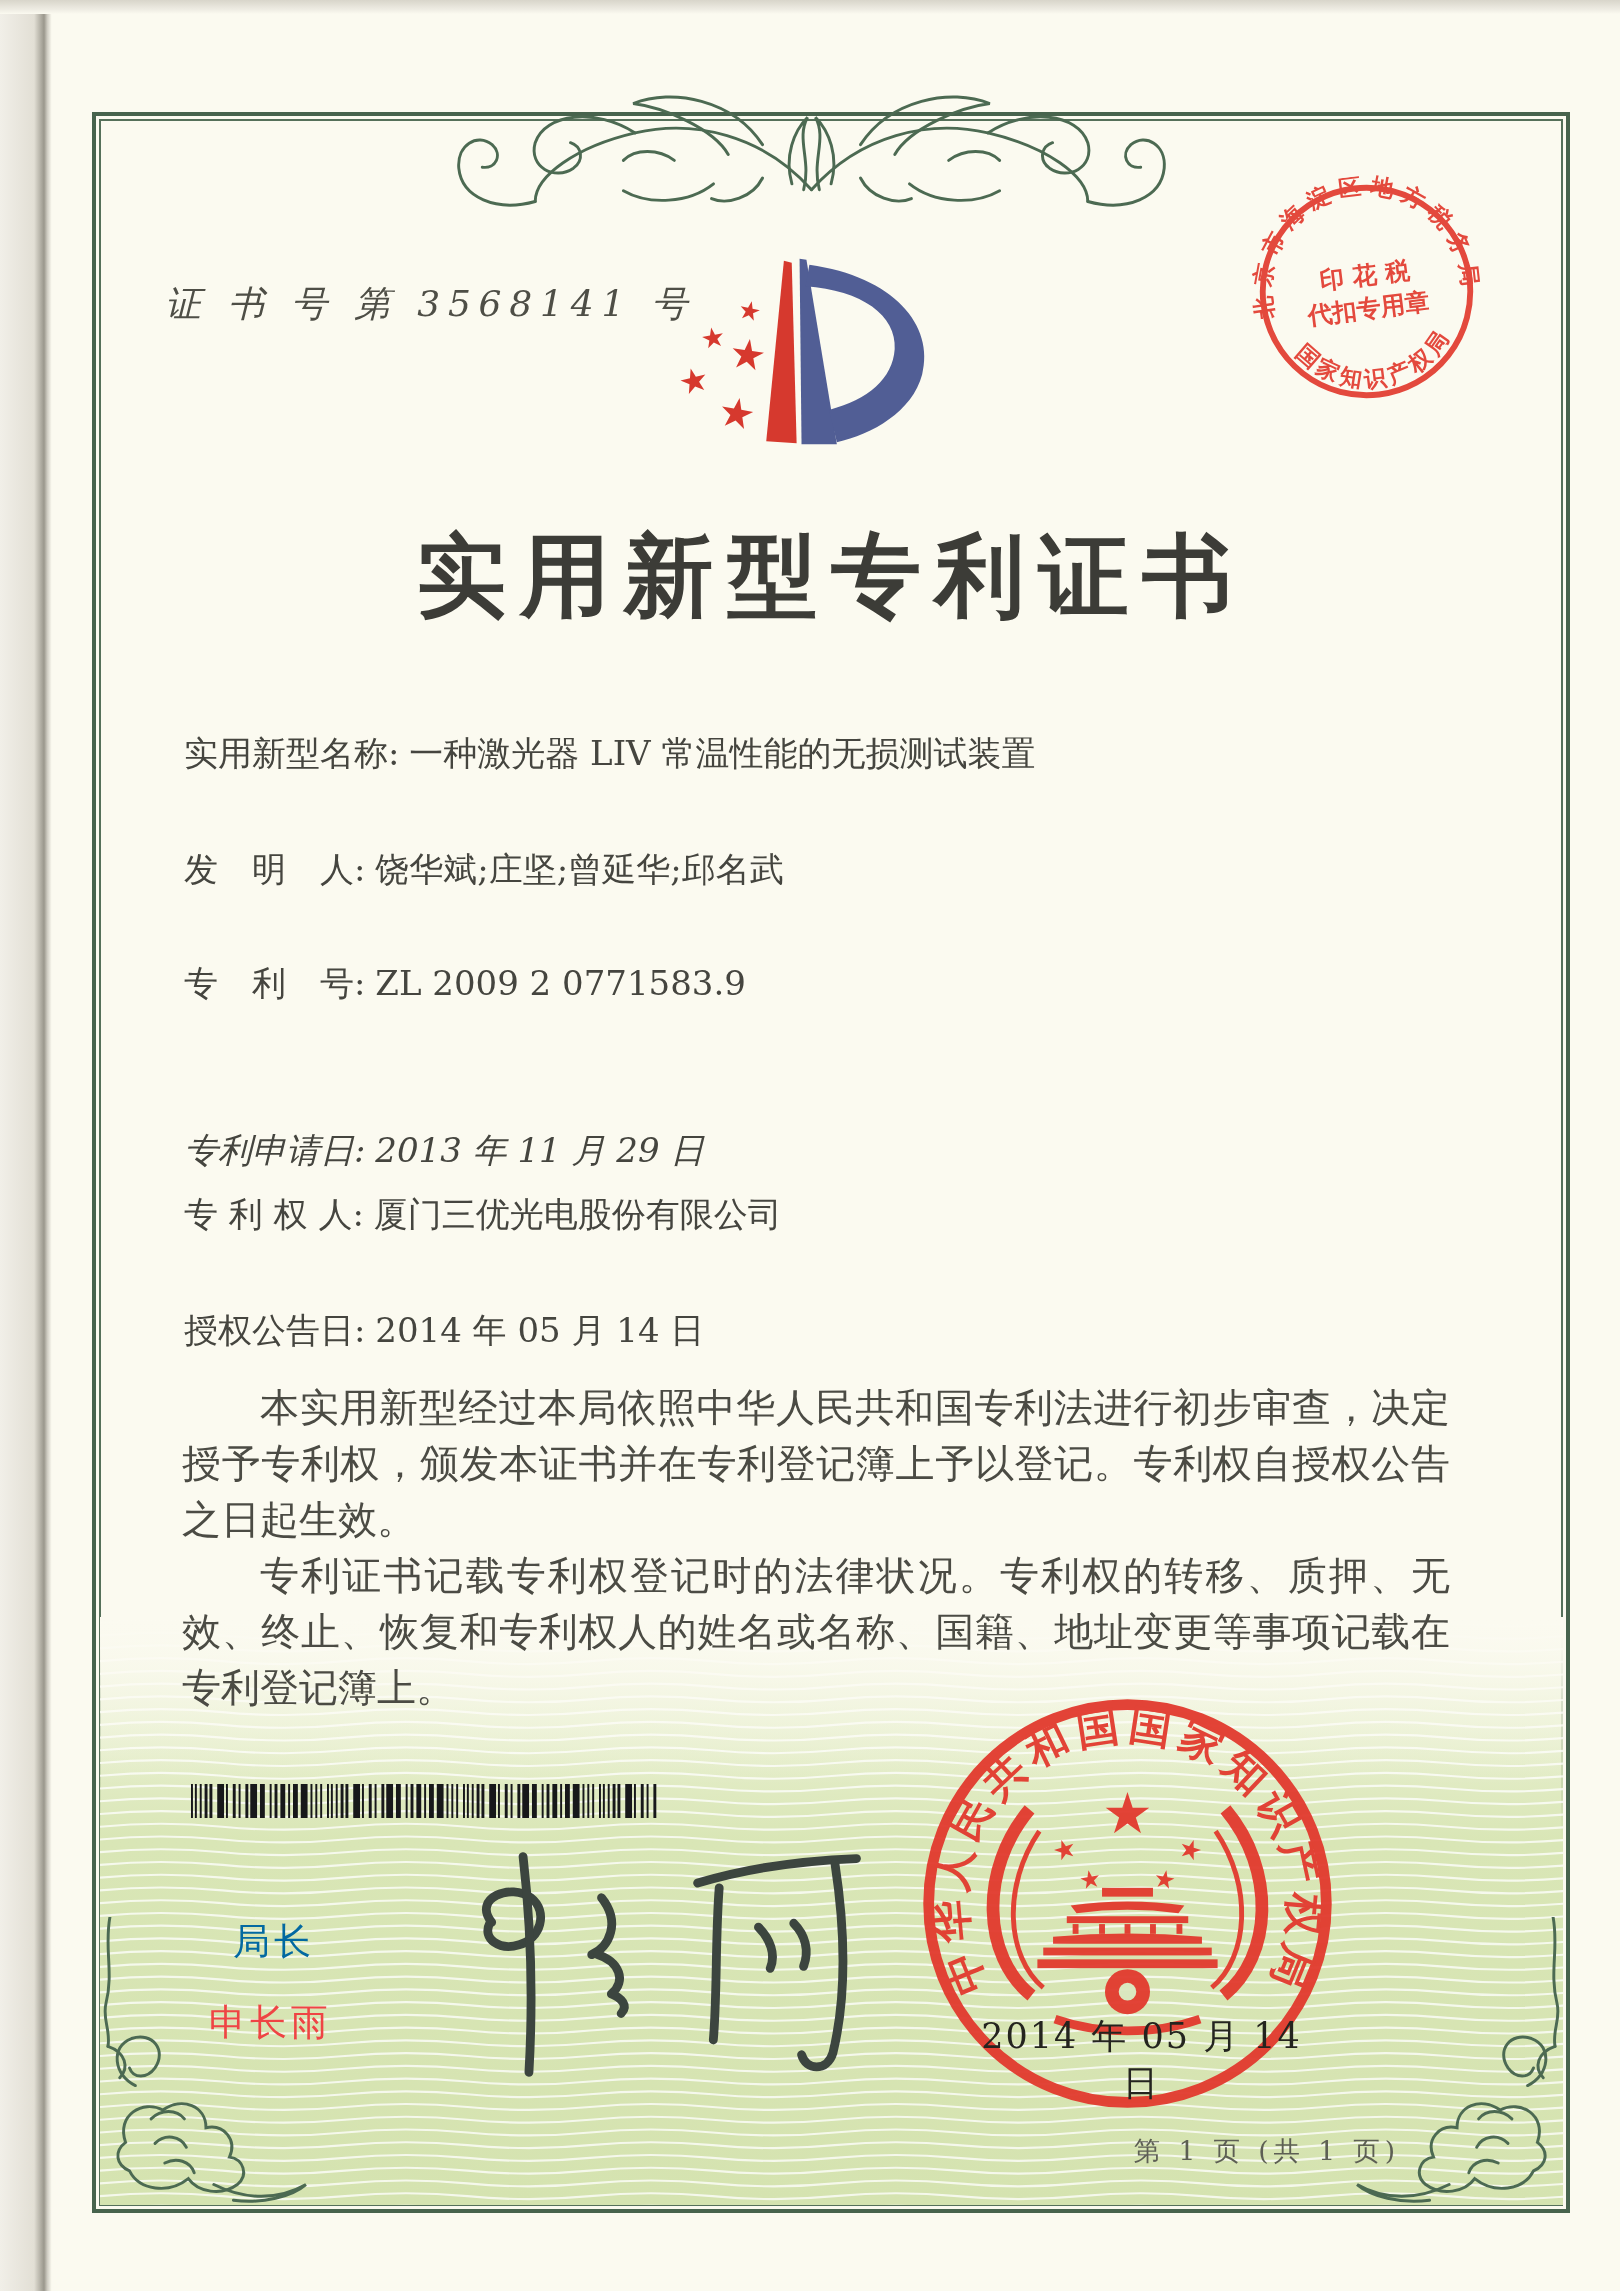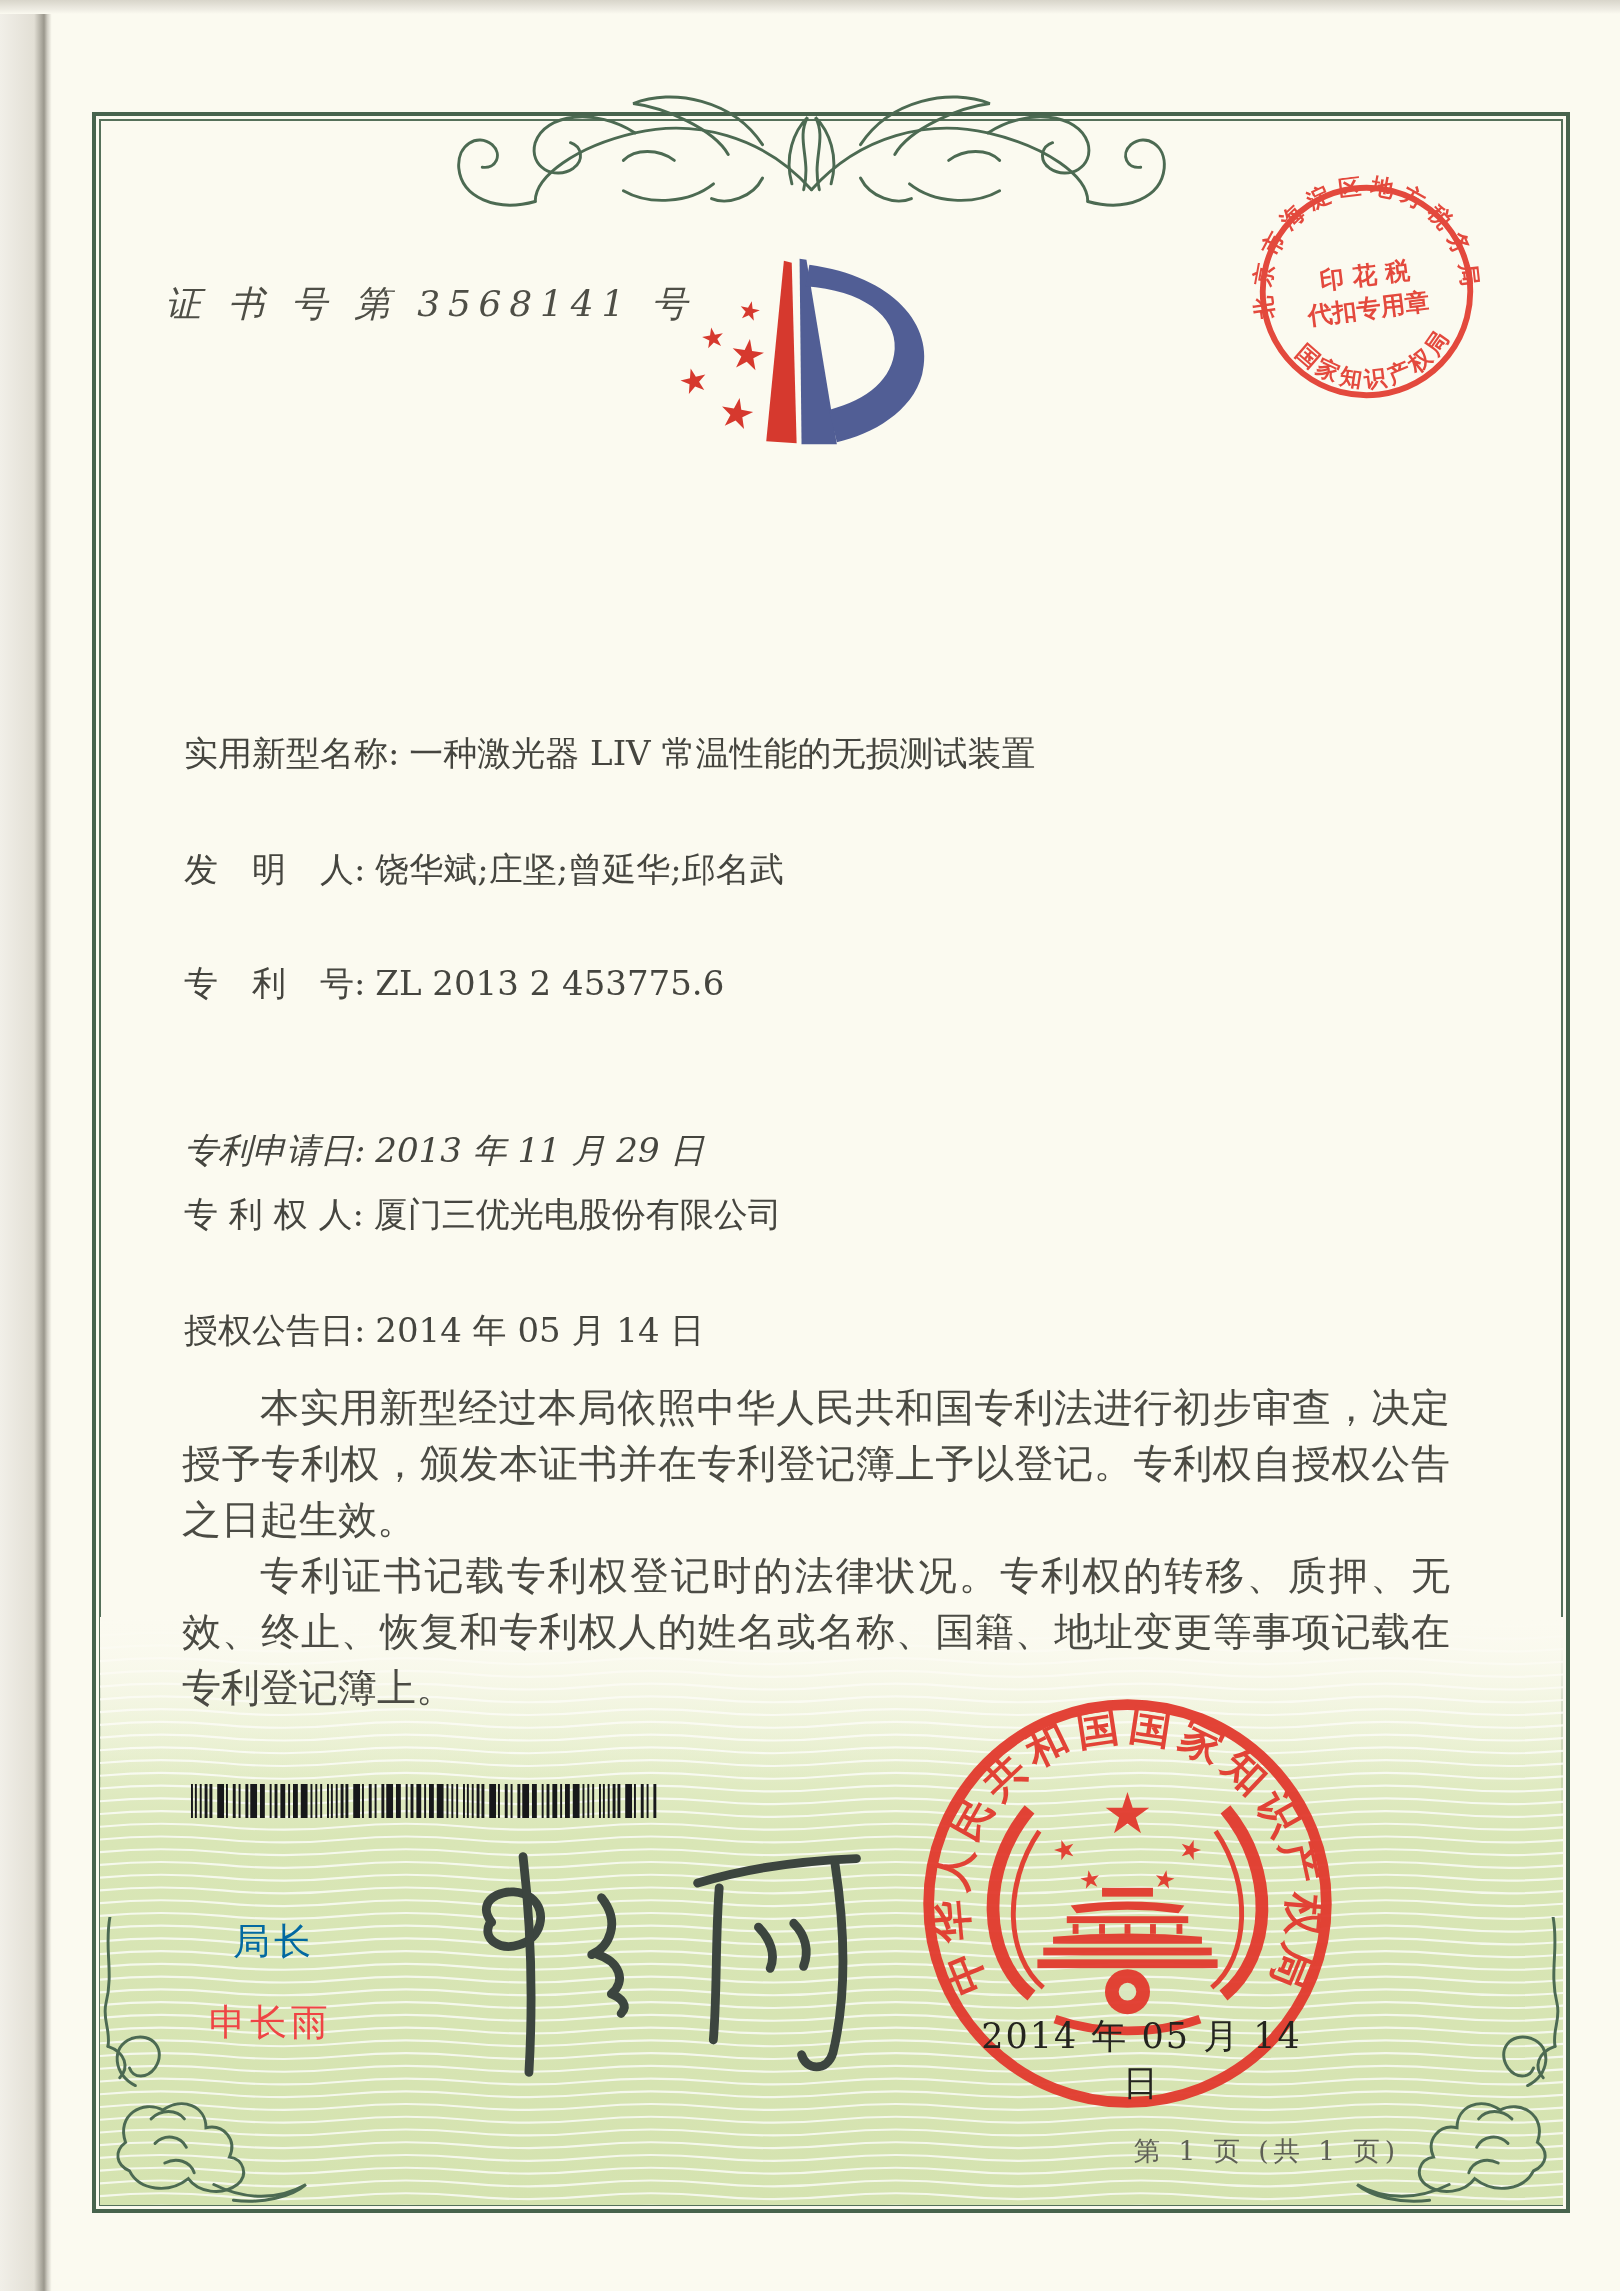--- a/index.html
+++ b/index.html
@@ -186,29 +186,30 @@
     <text class="stamp-text" font-size="23" letter-spacing="8">
       <textPath href="#taxtop" startOffset="50%" text-anchor="middle">北京市海淀区地方税务局</textPath>
     </text>
     <text class="stamp-text" font-size="23" letter-spacing="4">
       <textPath href="#taxbot" startOffset="50%" text-anchor="middle">国家知识产权局</textPath>
     </text>
     <text class="stamp-text" x="0" y="-8" font-size="25" text-anchor="middle">印 花 税</text>
     <text class="stamp-text" x="0" y="26" font-size="25" text-anchor="middle">代扣专用章</text>
   </svg>
 
+  <div class="title">实用新型专利证书</div>
 
   <div class="field f0">
     <span class="lab">实用新型名称:</span><span class="val">一种激光器 LIV 常温性能的无损测试装置</span>
   </div>
   <div class="field f1">
     <span class="lab">发　明　人:</span><span class="val">饶华斌;庄坚;曾延华;邱名武</span>
   </div>
   <div class="field f2">
-    <span class="lab">专　利　号:</span><span class="val">ZL 2013 2 453775.6</span>
+    <span class="lab">专　利　号:</span><span class="val">ZL 2009 2 0771583.9</span>
   </div>
   <div class="field f3">
     <span class="lab">专利申请日:</span><span class="val">2013 年 11 月 29 日</span>
   </div>
   <div class="field f4">
     <span class="lab">专 利 权 人:</span><span class="val">厦门三优光电股份有限公司</span>
   </div>
   <div class="field f5">
     <span class="lab">授权公告日:</span><span class="val">2014 年 05 月 14 日</span>
   </div>

